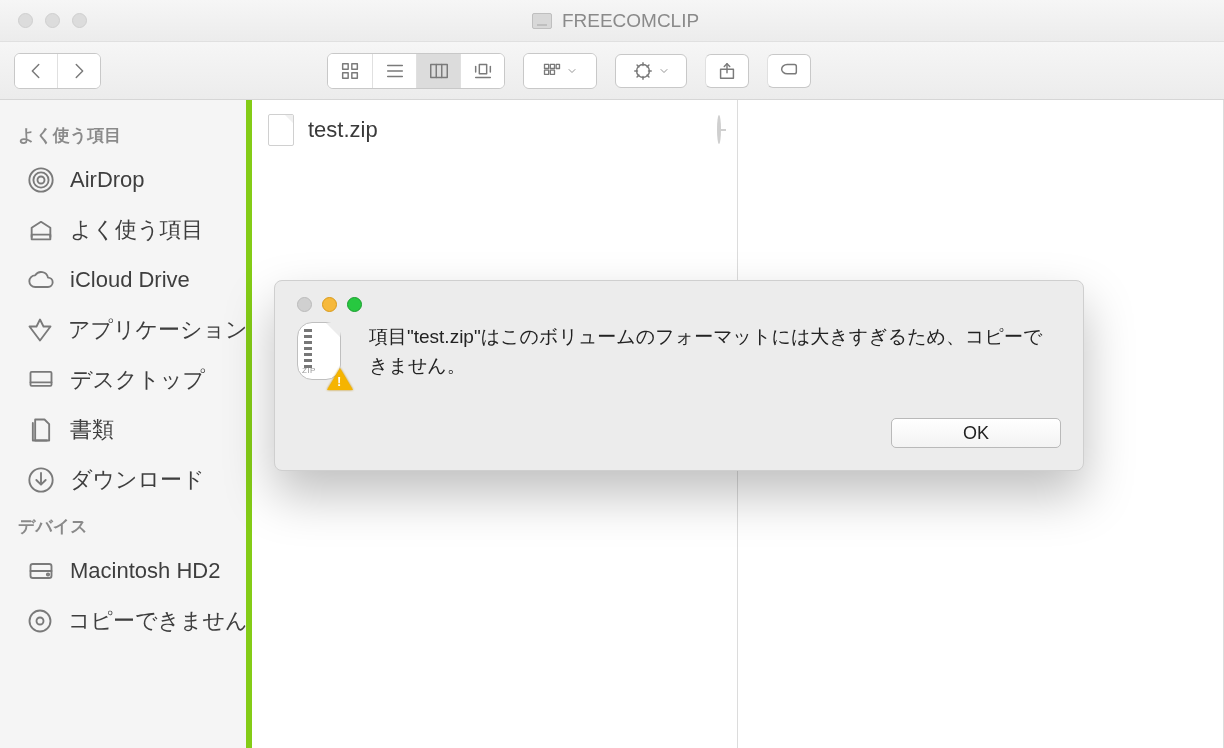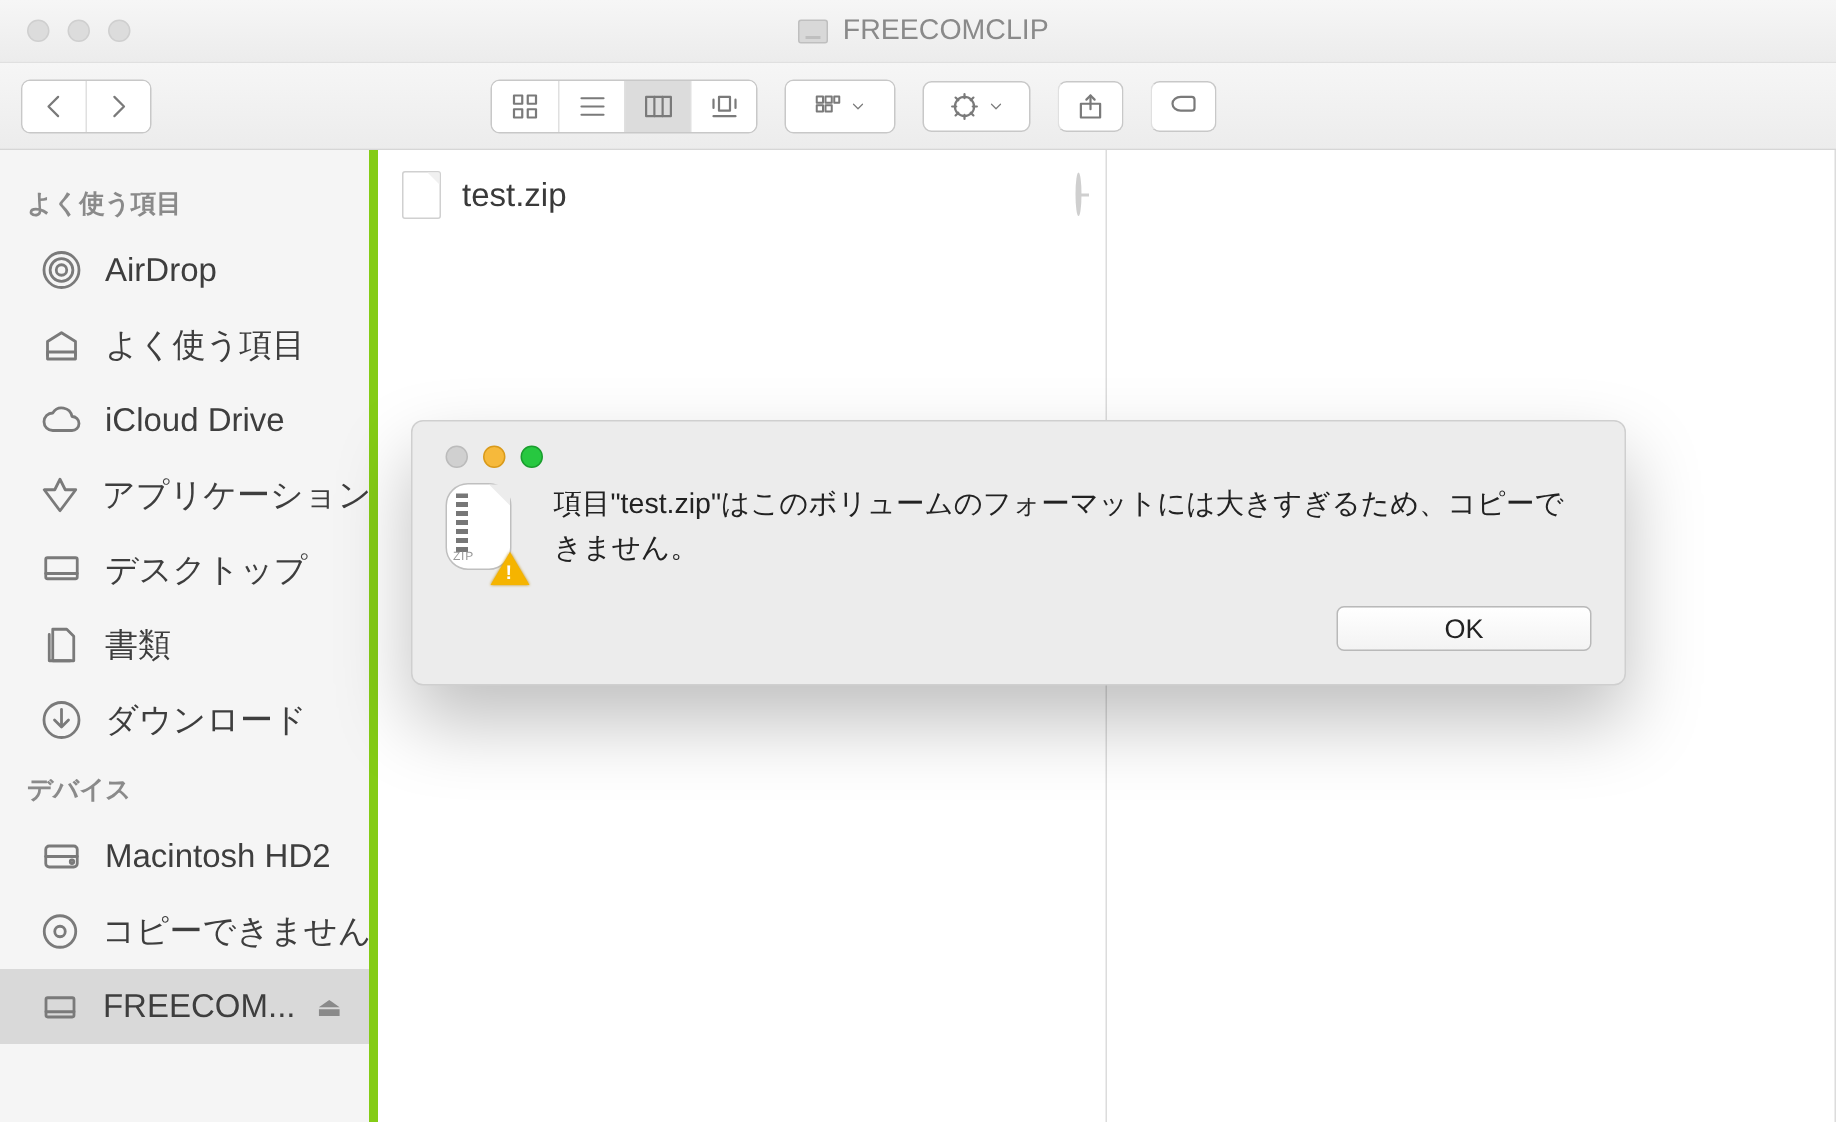--- a/index.html
+++ b/index.html
@@ -219,21 +219,21 @@
     border-right:13px solid transparent;
     border-bottom:22px solid #f5b400;
     filter:drop-shadow(0 0 1px #c08b00);
   }
   .dlg-warn::after{
     content:"!";position:absolute;left:-3px;top:6px;font-size:13px;font-weight:700;color:#fff;
   }
   .dlg-text{
     font-size:19px;line-height:1.55;color:#222;
   }
-  .dlg-actions{display:flex;justify-content:flex-end;margin-top:18px;align-items:center;}
+  .dlg-actions{display:flex;justify-content:flex-end;margin-top:32px;align-items:center;}
   .dlg-ok{
     width:170px;height:30px;
     border:1px solid #b9b9b9;border-radius:5px;
     background:linear-gradient(#ffffff,#f3f3f3);
     font-size:18px;color:#222;
   }
 
   
   .stroke{stroke:#7a7a7a;stroke-width:1.6;fill:none;stroke-linecap:round;stroke-linejoin:round;}
 </style>
@@ -436,30 +436,20 @@
     <div class="side-item">
       <span class="side-icon">
         <svg viewBox="0 0 24 24">
             <circle class="stroke" cx="12" cy="12" r="9"></circle>
             <circle class="stroke" cx="12" cy="12" r="3"></circle>
           </svg>
       </span>
       <span>コピーできません</span>
     </div>
 
-    <div class="side-item selected">
-      <span class="side-icon">
-        <svg viewBox="0 0 24 24">
-            <rect class="stroke" x="4" y="7" width="16" height="11" rx="1"></rect>
-            <line class="stroke" x1="4" y1="15" x2="20" y2="15"></line>
-          </svg>
-      </span>
-      <span>FREECOM...</span>
-      <span class="eject">⏏</span>
-    </div>
   </div>
 
   <div class="content">
     <div class="col">
       <div class="file-row">
         <span class="file-icon"></span>
         <span>test.zip</span>
         <span class="meta"><span class="clock"></span></span>
       </div>
     </div>

